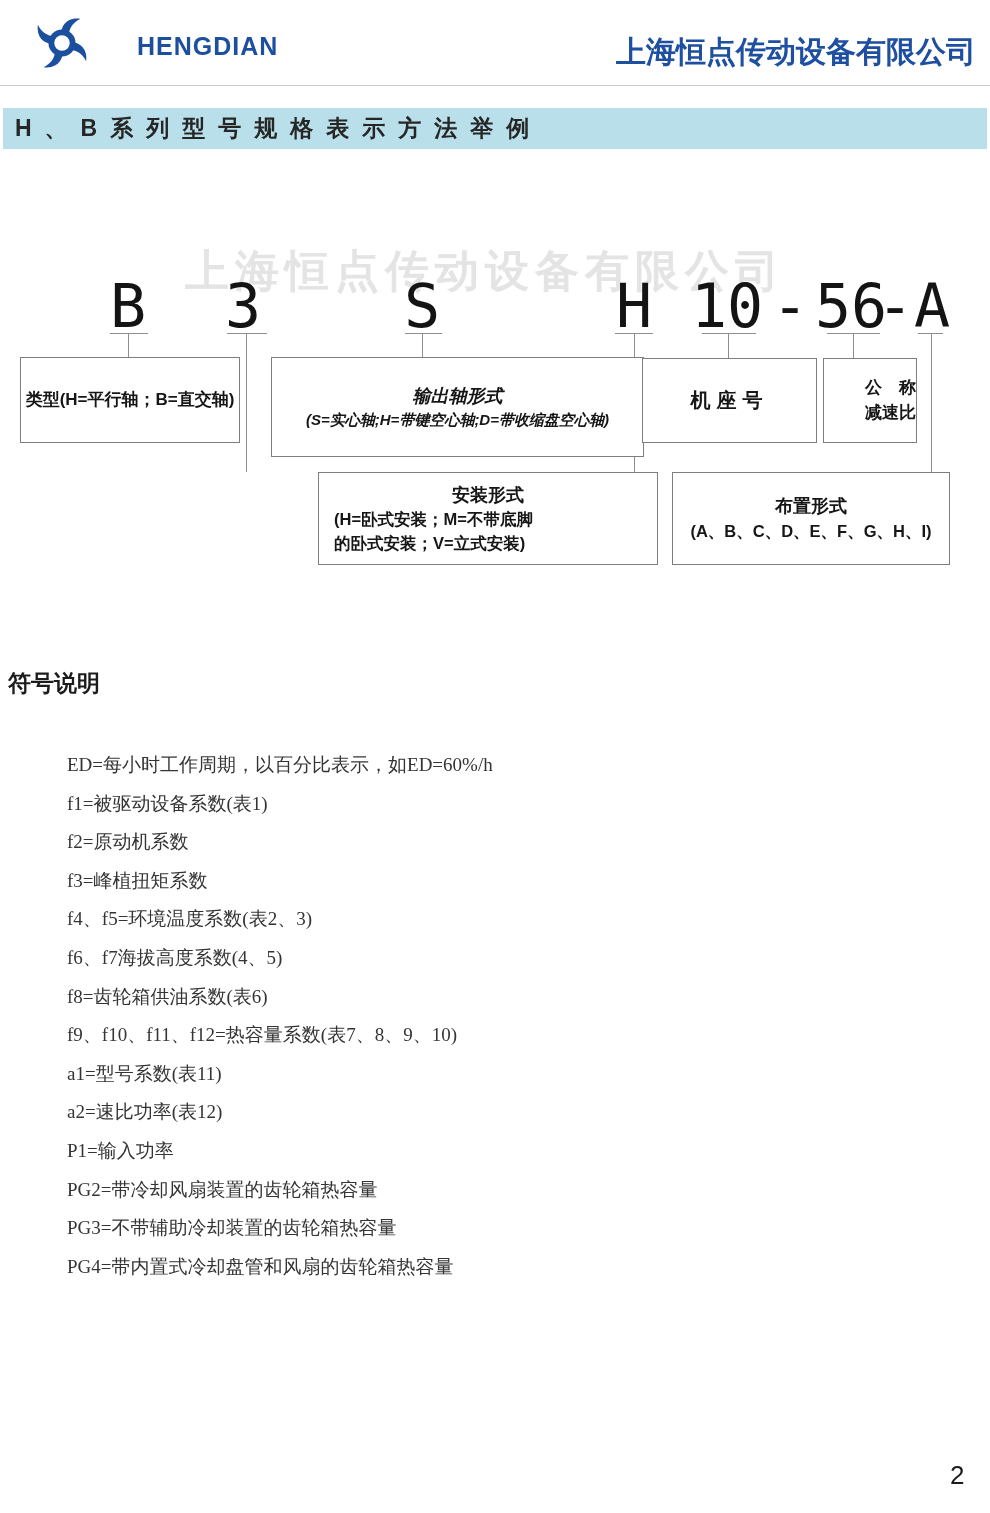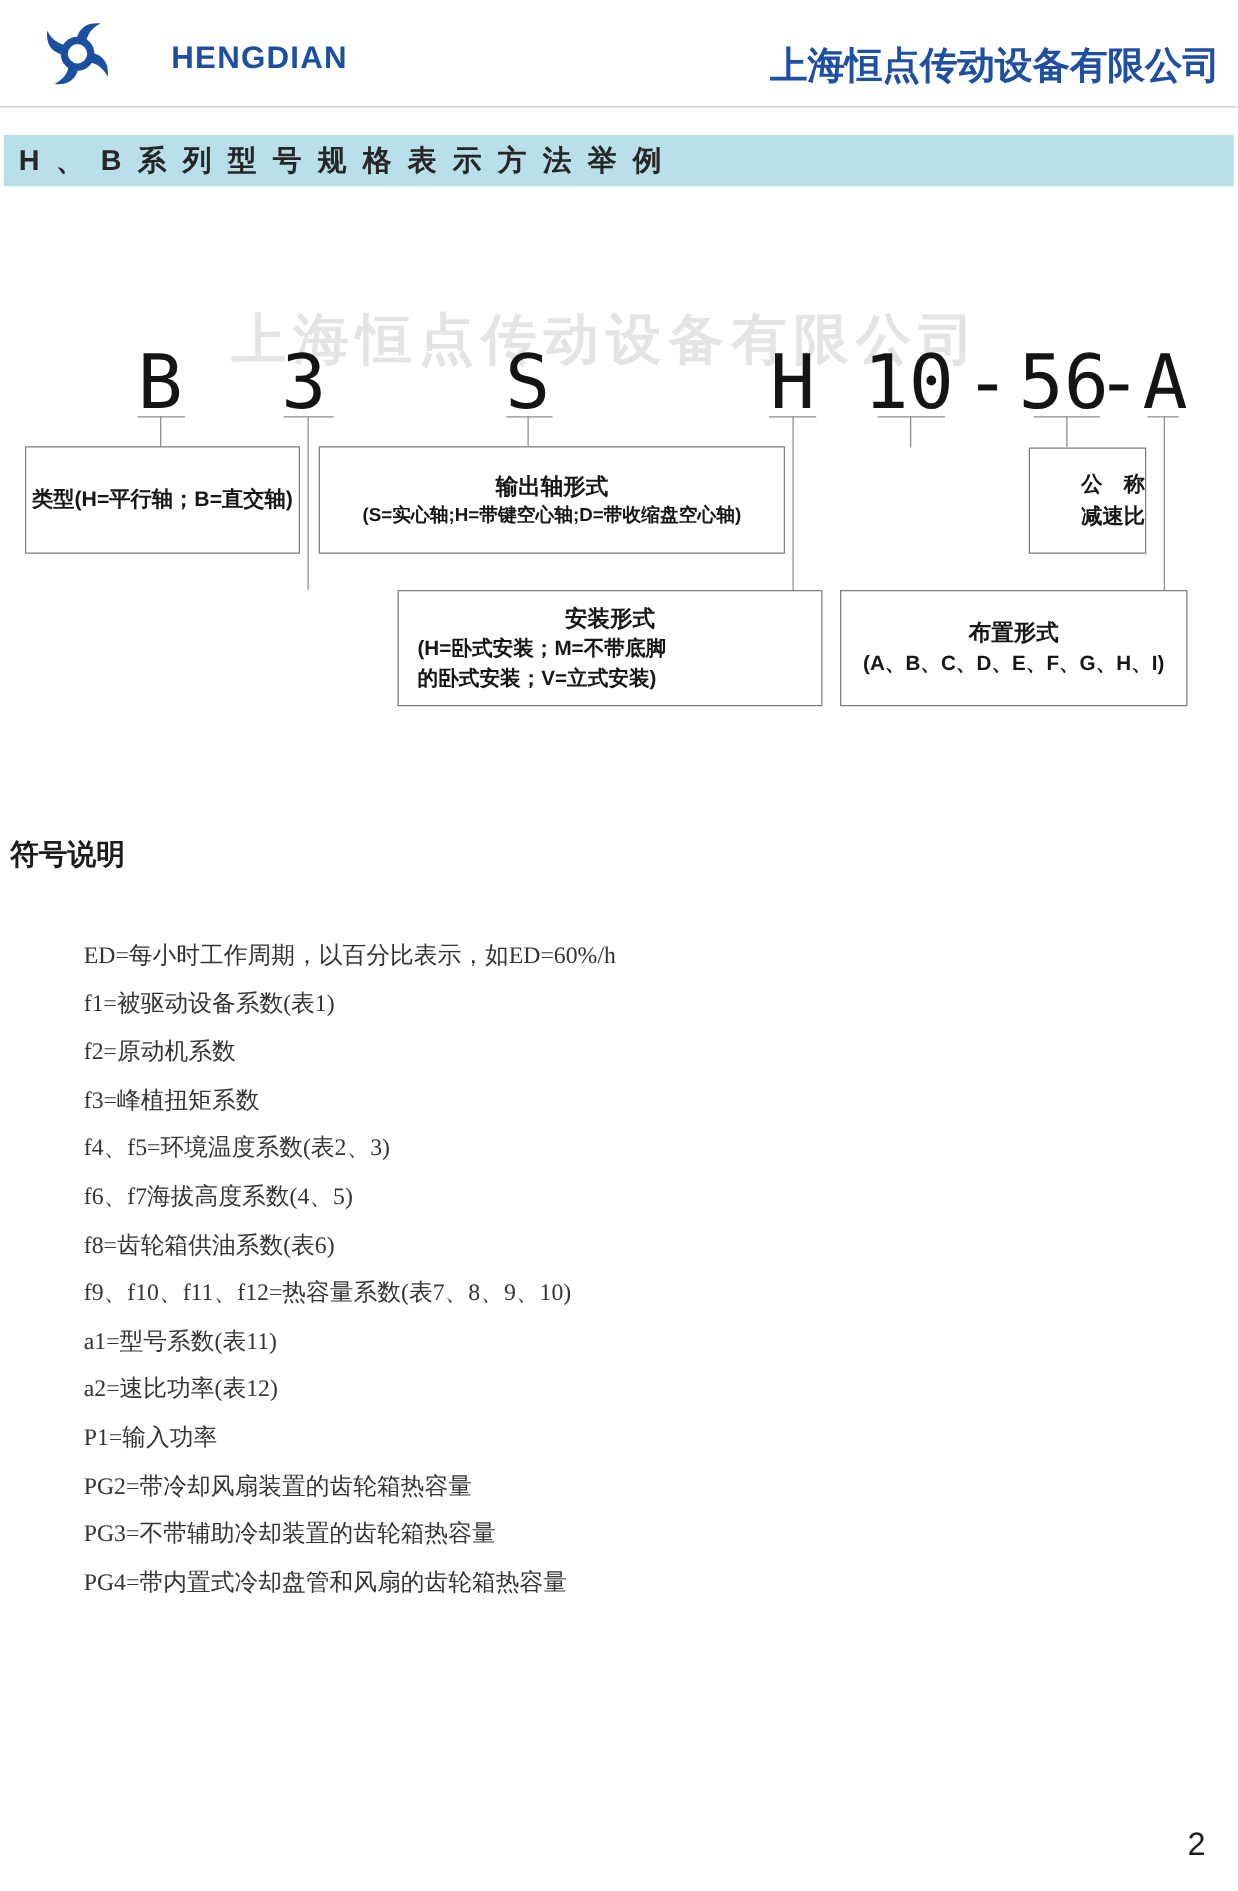--- a/index.html
+++ b/index.html
@@ -112,23 +112,26 @@
       <span class="code-seg" style="left: 851px;">56</span>
       <div class="tick" style="left: 827px; top: 133px; width: 53px;"></div>
       <div class="vline" style="left: 853px; top: 133px; height: 25px;"></div>
       <span class="code-seg" style="left: 895px;">-</span>
       <span class="code-seg" style="left: 932px;">A</span>
       <div class="tick" style="left: 918px; top: 133px; width: 25px;"></div>
       <div class="vline" style="left: 931px; top: 133px; height: 139px;"></div>
       <div class="dbox" style="left: 20px; top: 157px; width: 220px; height: 86px;">
         <div class="bline" style="font-size: 17px;">类型(H=平行轴；B=直交轴)</div>
       </div>
-      <div class="dbox" style="left: 255px; top: 157px; width: 373px; height: 86px;">
+      <div class="dbox" style="left: 271px; top: 157px; width: 373px; height: 100px; font-style: italic;">
         <div class="bline" style="font-size: 18px;">输出轴形式</div>
         <div class="bline" style="font-size: 15px;">(S=实心轴;H=带键空心轴;D=带收缩盘空心轴)</div>
+      </div>
+      <div class="dbox" style="left: 642px; top: 158px; width: 175px; height: 85px;">
+        <div class="bline" style="font-size: 20px; letter-spacing: 6px;">机座号</div>
       </div>
       <div class="dbox" style="left: 823px; top: 158px; width: 94px; height: 85px; text-align: right;">
         <div class="bline" style="font-size: 17px;">公　称</div>
         <div class="bline" style="font-size: 17px;">减速比</div>
       </div>
       <div class="dbox" style="left: 318px; top: 272px; width: 340px; height: 93px;">
         <div class="bline" style="font-size: 18px;">安装形式</div>
         <div class="bline left" style="font-size: 16.5px;">(H=卧式安装；M=不带底脚</div>
         <div class="bline left" style="font-size: 16.5px;">的卧式安装；V=立式安装)</div>
       </div>

